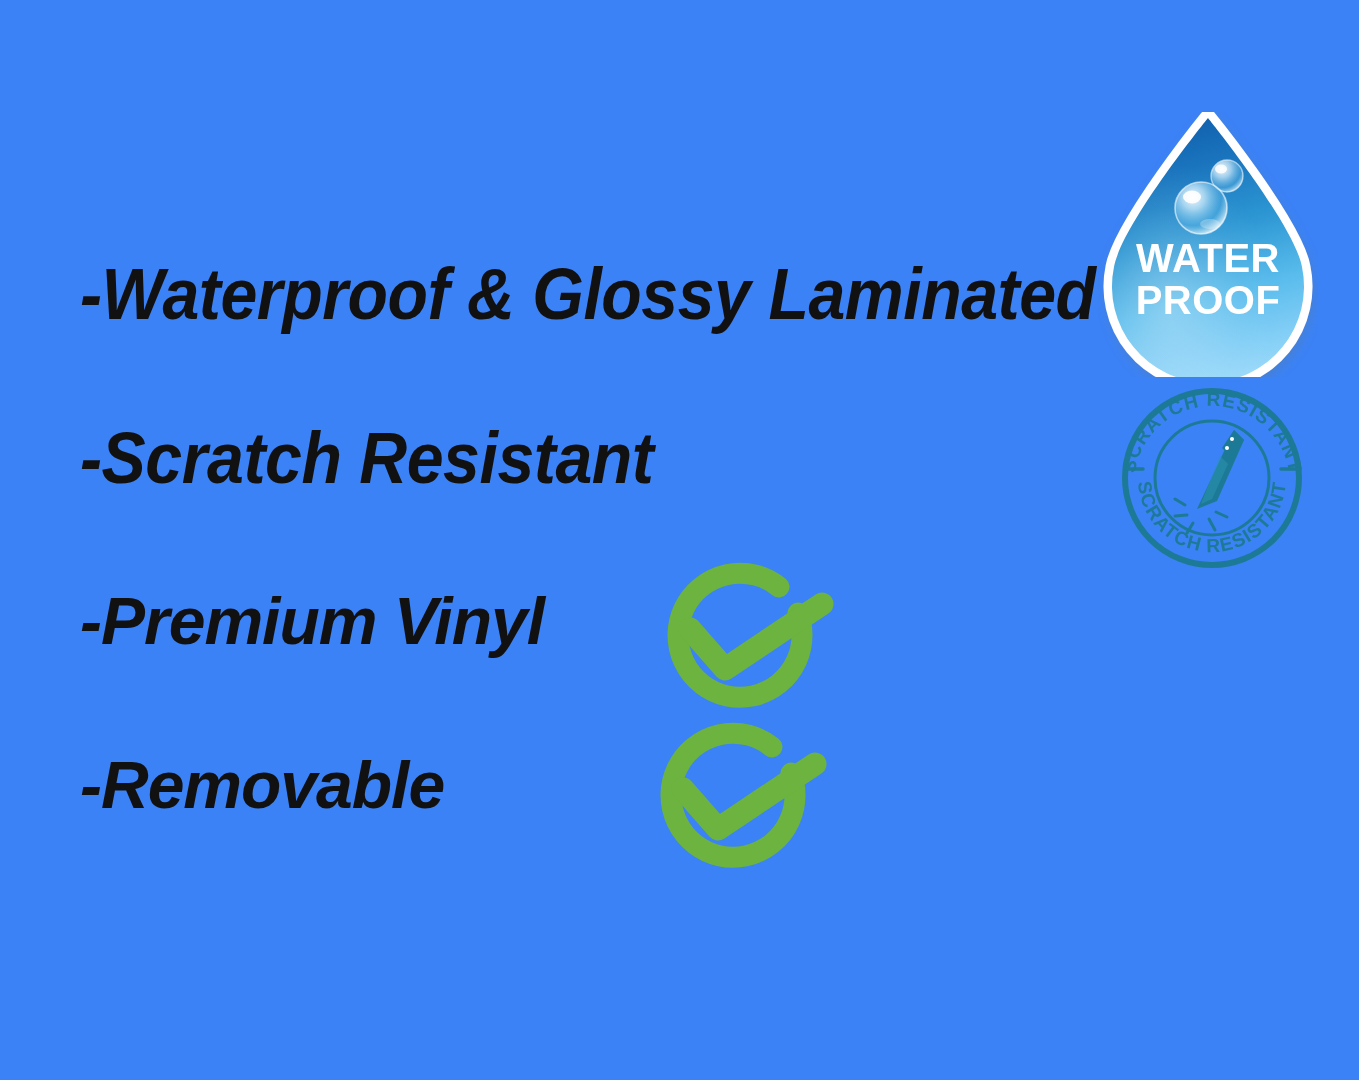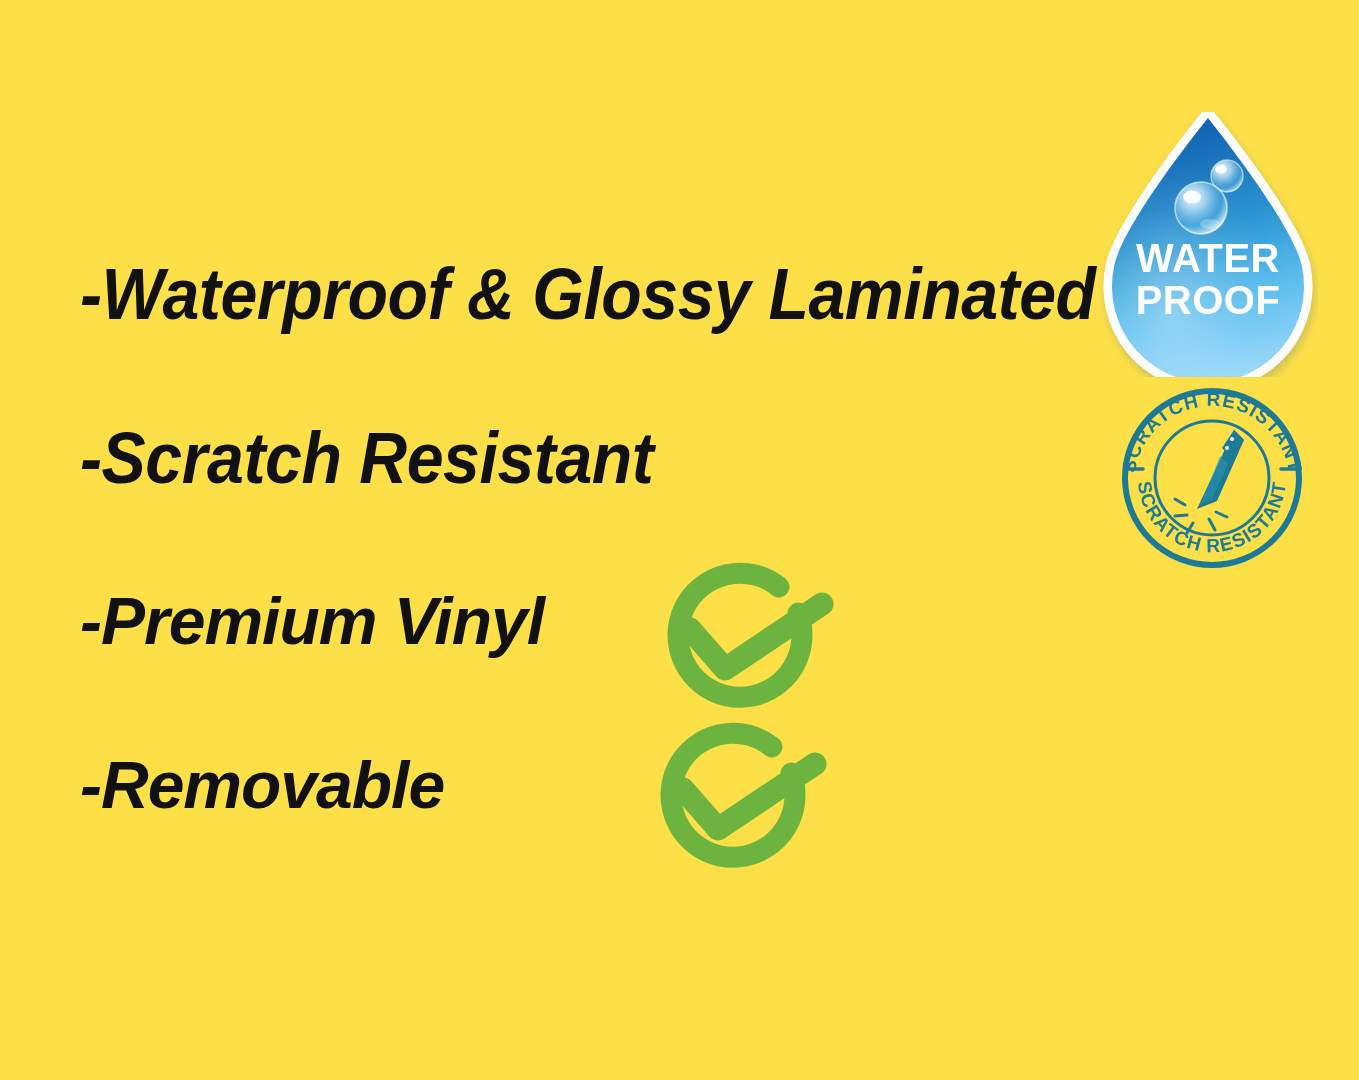--- a/index.html
+++ b/index.html
@@ -9,21 +9,21 @@
     background: #ffffff;
   }
   body {
     font-family: "Liberation Sans", sans-serif;
   }
 
   #canvas {
     position: relative;
     width: 1359px;
     height: 1080px;
-    background: #fde047;
+    background: #3b82f6;
     overflow: hidden;
   }
 
   
   .feature-line {
     position: absolute;
     left: 80px;
     white-space: nowrap;
     color: #111111;
     font-style: italic;

